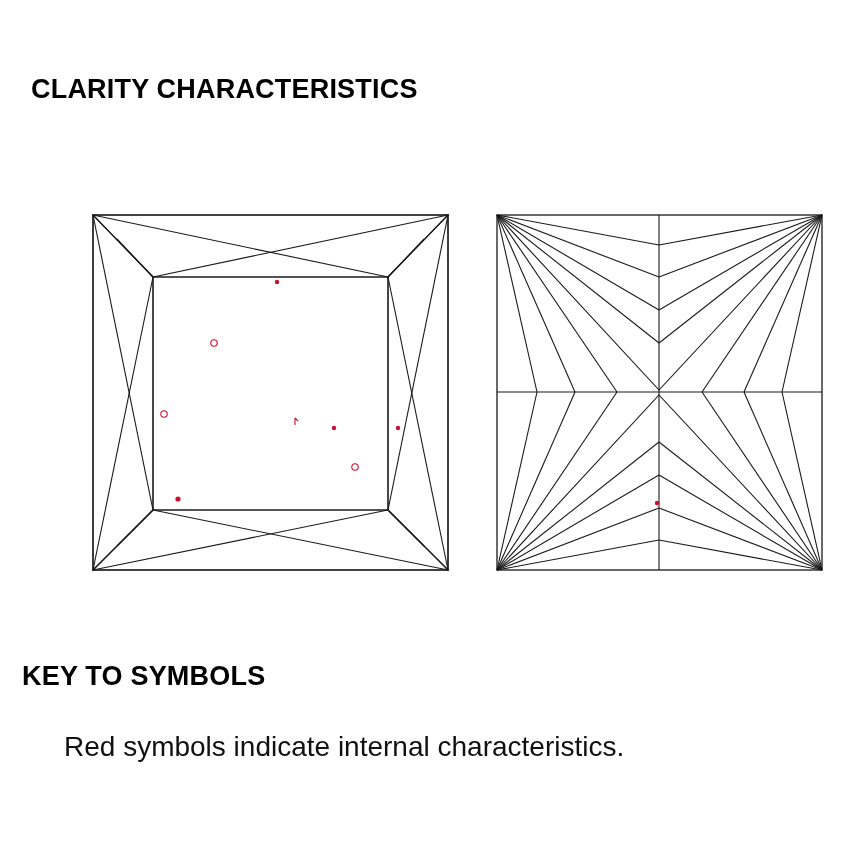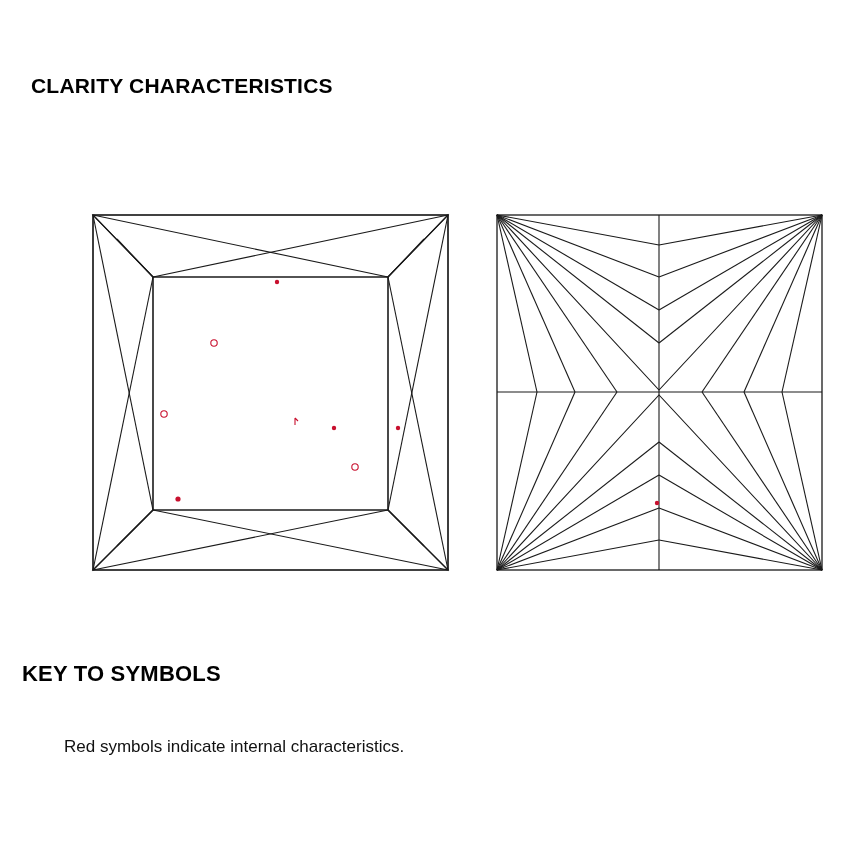--- a/index.html
+++ b/index.html
@@ -16,39 +16,39 @@
     overflow: hidden;
   }
   .page {
     position: absolute;
     inset: 0;
   }
   .title-clarity {
     position: absolute;
     left: 31px;
     top: 74px;
-    font-size: 21px;
+    font-size: 27px;
     font-weight: bold;
     letter-spacing: 0.2px;
     white-space: nowrap;
   }
   .title-key {
     position: absolute;
     left: 22px;
     top: 661px;
-    font-size: 22px;
+    font-size: 27px;
     font-weight: bold;
     letter-spacing: 0.2px;
     white-space: nowrap;
   }
   .legend {
     position: absolute;
     left: 64px;
     top: 732px;
-    font-size: 17px;
+    font-size: 28px;
     line-height: 30px;
     color: #111111;
   }
   .legend div {
     white-space: nowrap;
   }
   .diagram-wrap {
     position: absolute;
     left: 0;
     top: 195px;

